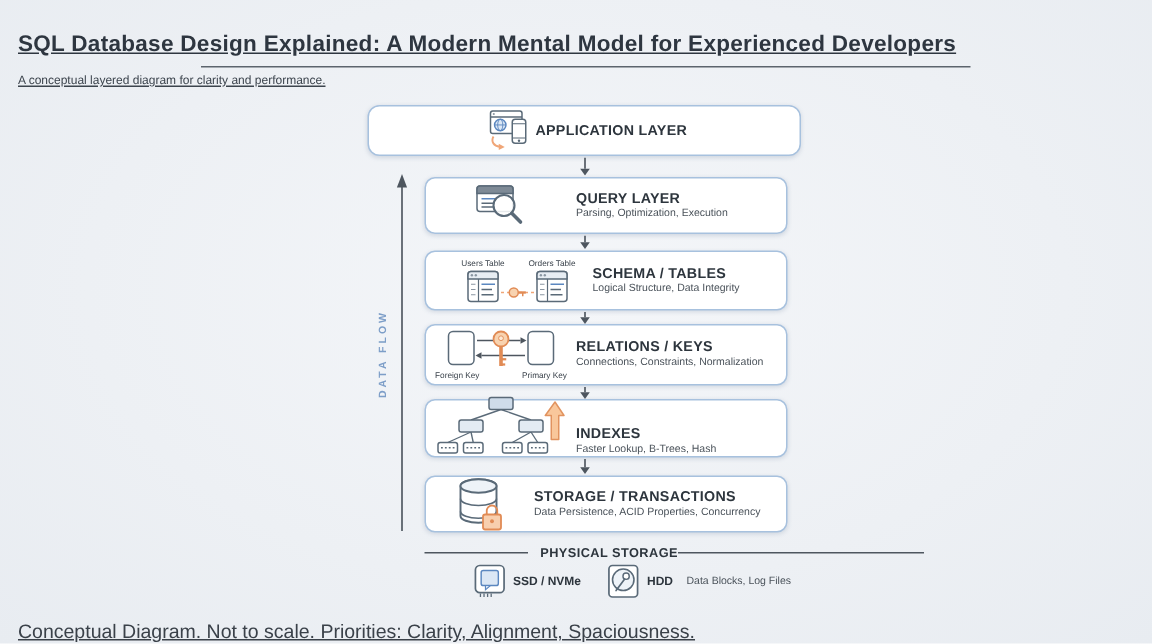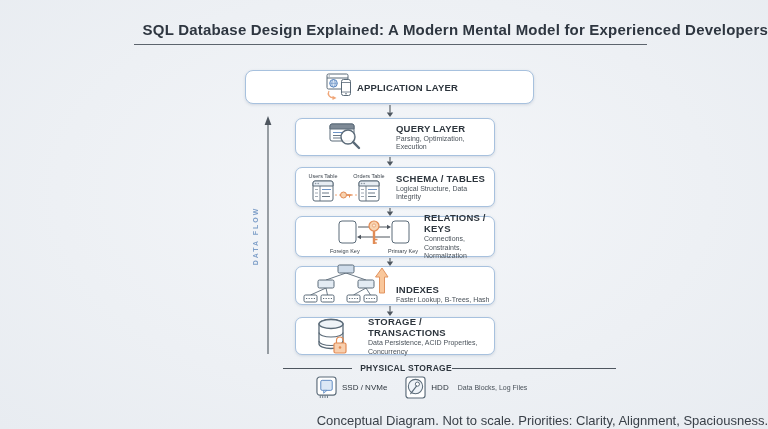--- a/index.html
+++ b/index.html
@@ -1,35 +1,35 @@
 <!DOCTYPE html>
 <html><head>
 <meta charset="utf-8">
 <style>
   html,body{margin:0;padding:0;}
   body{font-family:"Liberation Sans", sans-serif; -webkit-font-smoothing:antialiased;}
   .canvas{
     position:relative; width:768px; height:429px; overflow:hidden;
     background:radial-gradient(ellipse at 50% 45%, #f4f6f9 0%, #edf0f4 60%, #e8ecf1 100%);
   }
-  .centered{position:absolute; left:12px; width:756px; text-align:right;}
+  .centered{position:absolute; left:12px; width:756px; text-align:left;text-decoration:underline;}
   .title{top:21px; font-size:15px; font-weight:600; color:#2e3640; letter-spacing:.2px;}
   .title-rule{position:absolute; left:134px; top:44px; width:513px; height:1px; background:#5c646d;}
   .subtitle{top:49px; font-size:8px; color:#3c444d;}
 
   .box{
     position:absolute; background:#ffffff; border:1px solid #a7c1de; border-radius:7px;
     box-shadow:0 1px 3px rgba(96,118,148,.22);
     display:flex; align-items:center; box-sizing:border-box;
   }
   .app-box{left:245px; top:70px; width:289px; height:34px; justify-content:center; border-radius:8px;}
-  .layer-box{left:283px; width:200px;margin-left:12px;}
+  .layer-box{left:283px; width:242px;}
   .box-query{top:118px; height:38px;}
-  .box-schema{top:167px; height:40px;}
-  .box-relations{top:216px; height:41px;padding-left:28px;}
+  .box-schema{top:167px; height:40px;padding-left:11px;}
+  .box-relations{top:216px; height:41px;}
   .box-indexes{top:266px; height:39px;align-items:flex-end;}
   .box-storage{top:317px; height:38px;}
 
   .icon-zone{flex:0 0 100px; display:flex; justify-content:center; align-items:center;}
   .icon-zone.narrow{flex:0 0 72px;}
   .box-text{display:flex; flex-direction:column; gap:1px; padding-right:4px;}
   .box-title{font-size:9.5px; font-weight:700; color:#2d353d; letter-spacing:.2px; line-height:11px;}
   .box-sub{font-size:7px; color:#4a525a; line-height:8.5px;}
 
   .connector{position:absolute; left:384px;}
@@ -50,35 +50,36 @@
   .rel-labels{display:flex; justify-content:space-between; width:88px; margin-top:2px;}
   .rel-labels .tiny-label{width:auto;}
 
   .ps-line{position:absolute; height:1px; background:#4e565f; top:368px;}
   .ps-line-left{left:283px; width:69px;}
   .ps-line-right{left:452px; width:164px;}
   .ps-heading{position:absolute; left:352px; width:100px; top:363px; text-align:right;
     font-size:8.5px; font-weight:700; color:#2d353d; letter-spacing:.3px;}
 
   .hw-row{position:absolute; left:316px; top:376px; height:23px; display:flex; align-items:center;}
-  .hw-label{font-size:8px; font-weight:400; color:#2d353d; margin-left:5px;}
+  .hw-label{font-size:8px; font-weight:700; color:#2d353d; margin-left:5px;}
   .hw-note{font-size:7px; color:#4a525a; margin-left:9px;}
   .hw-gap{width:18px;}
 
   .footer{top:413px; font-size:13px; color:#3a4149;}
 
   svg{display:block;}
 </style>
 </head>
 <body>
 
 <div class="canvas">
 
   <div class="centered title">SQL Database Design Explained: A Modern Mental Model for Experienced Developers</div>
   <div class="title-rule"></div>
+  <div class="centered subtitle">A conceptual layered diagram for clarity and performance.</div>
 
   <div class="box app-box">
     <span>
       <svg width="36" height="28" viewBox="0 0 36 28">
         <rect x="6" y="1" width="21" height="15" rx="1.5" fill="#ffffff" stroke="#5a6a78"></rect>
         <line x1="6" y1="5" x2="27" y2="5" stroke="#5a6a78"></line>
         <circle cx="8.2" cy="3" r=".7" fill="#8a96a2"></circle>
         <circle cx="12.5" cy="10.3" r="3.8" fill="#dbe7f5" stroke="#5b87c0"></circle>
         <line x1="8.7" y1="10.3" x2="16.3" y2="10.3" stroke="#5b87c0" stroke-width=".6"></line>
         <ellipse cx="12.5" cy="10.3" rx="1.7" ry="3.8" fill="none" stroke="#5b87c0" stroke-width=".6"></ellipse>

